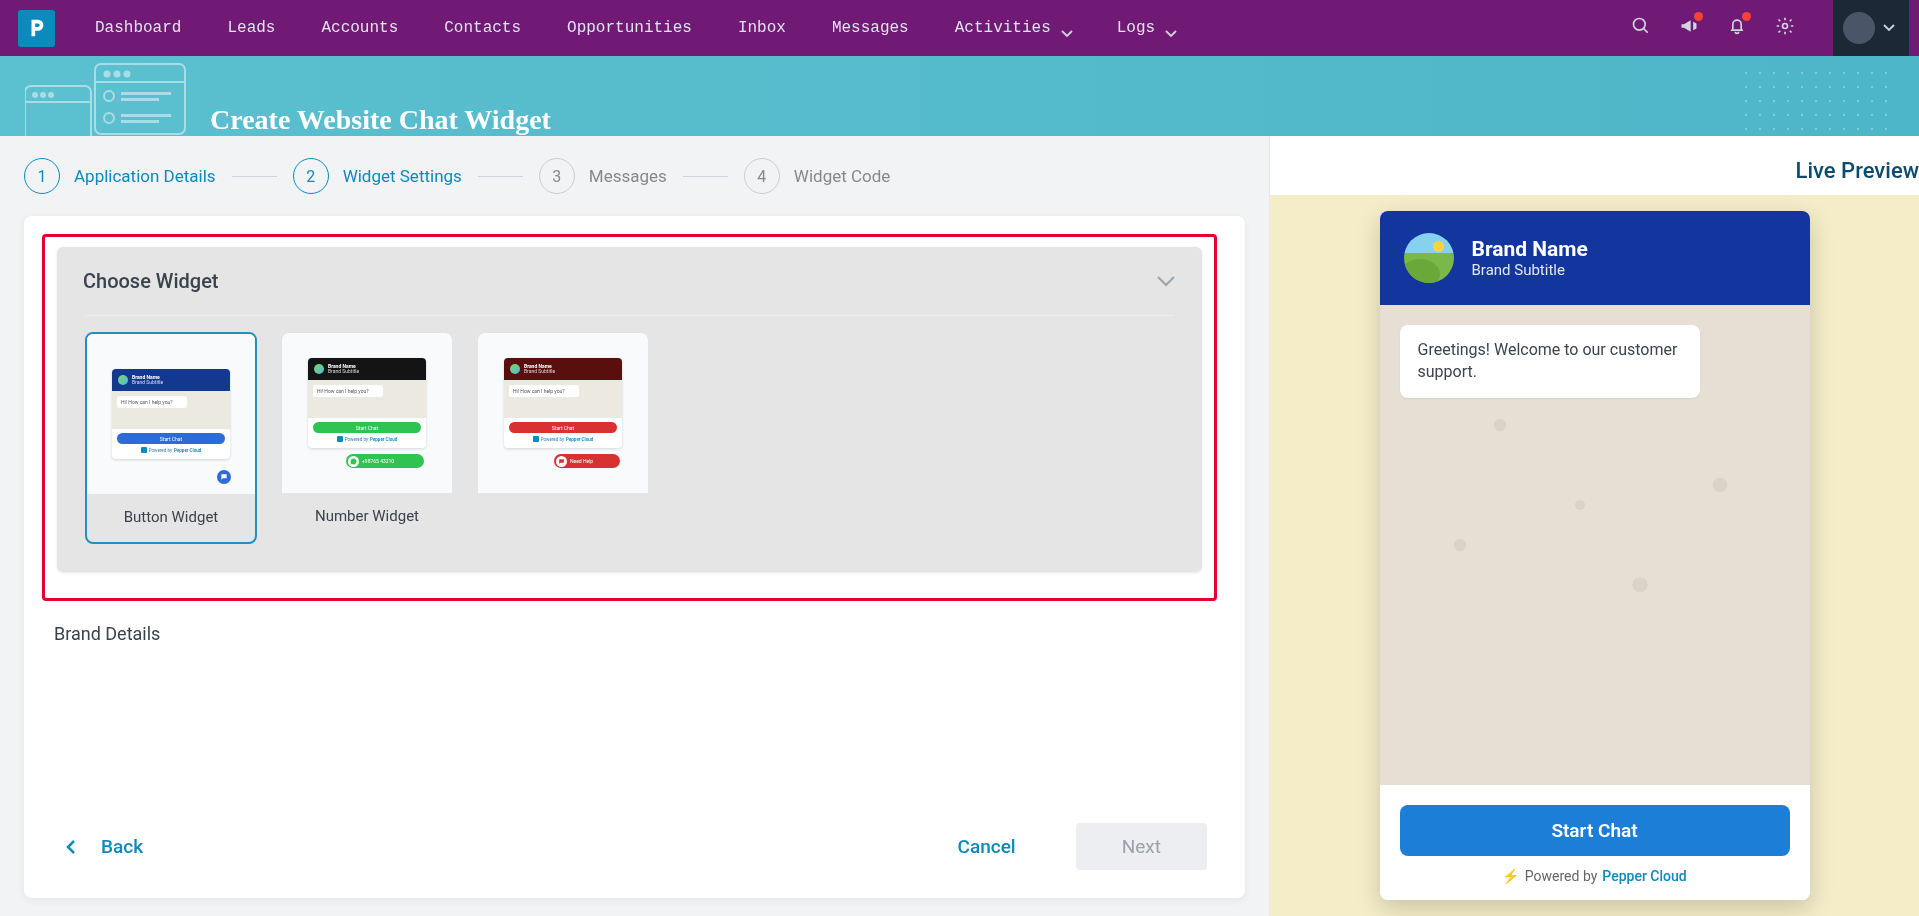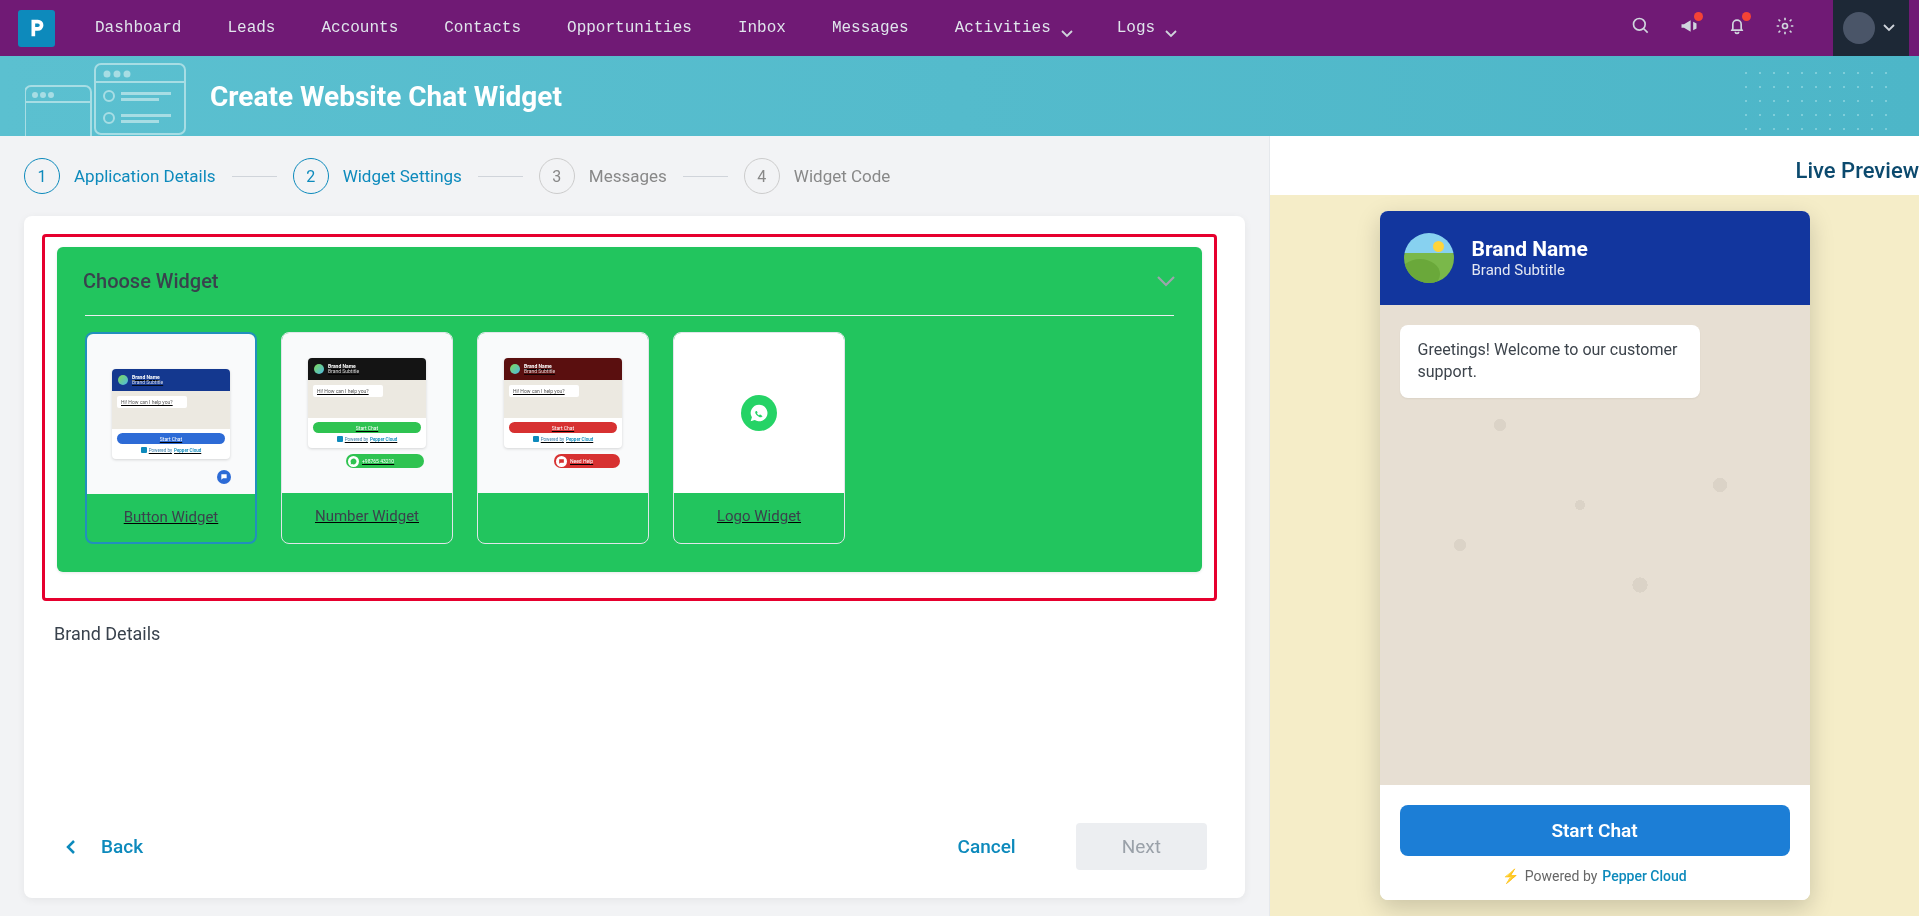--- a/index.html
+++ b/index.html
@@ -12,21 +12,21 @@
     .nav-item { color: #e0e5ec; font-size: 16px; cursor: pointer; display: flex; align-items: center; gap: 10px; }
     .chev-down { width: 10px; height: 6px; display: inline-block; }
     .chev-down svg { vertical-align: middle; }
     .nav-right { display: flex; align-items: center; gap: 28px; }
     .icon-btn { color: #d0d6de; cursor: pointer; position: relative; }
     .badge { position: absolute; top: -4px; right: -4px; width: 9px; height: 9px; background: #f44336; border-radius: 50%; }
     .avatar-wrap { background: #1d2836; height: 56px; display: flex; align-items: center; padding: 0 14px 0 10px; margin-left: 10px; gap: 8px; }
     .avatar-circ { width: 32px; height: 32px; background: #4a5568; border-radius: 50%; }
     
     
-    .banner { background: linear-gradient(to right, #5bc0d0, #4db6c8); height: 80px; display: flex; align-items: center; padding-left: 210px; position: relative; overflow: hidden; }
+    .banner { background: linear-gradient(to right, #5bc0d0, #4db6c8); height: 80px; display: flex; align-items: flex-end; padding-left: 210px; position: relative; overflow: hidden; font-family: Liberation Serif, serif; }
     .banner-title { color: #fff; font-size: 28px; font-weight: 700; }
     .banner-deco { position: absolute; left: 25px; top: 6px; }
     .banner-dots { position: absolute; right: 20px; top: 10px; width: 160px; height: 70px; background-image: radial-gradient(circle, #7ecdd9 1.5px, transparent 1.5px); background-size: 14px 14px; }
     
     
     .layout { display: flex; height: calc(100vh - 136px); }
     .left-panel { flex: 1; overflow: hidden; display: flex; flex-direction: column; }
     .right-panel { width: 650px; background: #fff; display: flex; flex-direction: column; border-left: 1px solid #e5e8ec; }
     
     
@@ -39,27 +39,27 @@
     .step-conn { width: 45px; height: 1px; background: #d0d4da; margin: 0 16px; }
     
     
     .main-card { background: #fff; border-radius: 8px; margin: 0 24px 18px 24px; flex: 1; padding: 18px 18px 22px 18px; position: relative; box-shadow: 0 2px 8px rgba(0,0,0,.06); display: flex; flex-direction: column; overflow: hidden; }
     .scroll-area { flex: 1; overflow-y: auto; padding-right: 10px; }
     .scroll-area::-webkit-scrollbar { width: 8px; }
     .scroll-area::-webkit-scrollbar-thumb { background: #cfd2d7; border-radius: 4px; }
     
     .highlight-box { border: 3.5px solid #e6002e; border-radius: 4px; padding: 10px 12px 26px 12px; }
     
-    .section { background: #22c55e; border-radius: 6px; box-shadow: 0 1px 3px rgba(20,30,50,.10); }
+    .section { background: #e5e5e5; border-radius: 6px; box-shadow: 0 1px 3px rgba(20,30,50,.10); }
     .section-head { display: flex; justify-content: space-between; align-items: center; padding: 22px 26px; }
     .section-title { font-size: 20px; color: #39424d; font-weight: 500; }
     .section-chev { color: #9da4ac; }
     .divider { height: 1px; background: #eceef1; margin: 0 28px; }
     
-    .widget-grid { display: flex; gap: 24px; padding: 16px 28px 28px 28px; text-decoration: underline; }
+    .widget-grid { display: flex; gap: 24px; padding: 16px 28px 28px 28px; }
     .widget-opt { width: 172px; border: 1px solid #e1e5ea; border-radius: 8px; cursor: pointer; overflow: hidden; }
     .widget-opt.selected { border: 2px solid #228fbd; }
     .widget-thumb { height: 160px; background: #f9fafb; display: flex; align-items: center; justify-content: center; position: relative; }
     .widget-name { text-align: center; padding: 14px 8px 16px; font-size: 15px; color: #3a424c; }
     
     
     .mini { width: 118px; background: #fff; border-radius: 4px; box-shadow: 0 1px 3px rgba(0,0,0,.15); overflow: hidden; }
     .mini-head { height: 22px; display: flex; align-items: center; padding: 0 6px; gap: 4px; }
     .mini-head-blue { background: #14388f; }
     .mini-head-black { background: #141414; }
@@ -350,30 +350,20 @@
                           <svg width="7" height="7" viewBox="0 0 24 24">
                             <path fill="#d73131" d="M4 4h16v12H9l-5 4V4z"></path>
                           </svg>
                         </div>
                       <div class="mini-num-txt">Need Help</div>
                     </div>
                   </div>
                 </div>
               </div>
 
-              <div class="widget-opt">
-                <div class="widget-thumb" style="background:#fff">
-                  <div class="wa-big">
-                    <svg width="20" height="20" viewBox="0 0 24 24">
-                        <path fill="#fff" d="M12 2a10 10 0 0 0-8.5 15.2L2 22l4.9-1.5A10 10 0 1 0 12 2zm4.3 13.6c-.3.8-1.5 1.5-2.1 1.5-1.2.1-2.2-.5-3.7-1.5s-2.7-2.6-2.9-3.5c-.5-1.5.4-2.3.9-2.5.3-.1.6-.1.8.1l.9 1.4c.1.2.1.4-.1.6l-.4.5c-.1.2-.1.3 0 .5.5.8 1.1 1.4 2 2 .2.1.4.1.5-.1l.6-.6c.2-.2.4-.2.6-.1l1.6.8c.2.1.3.3.3.5 0 .1 0 .3 0 .4z"></path>
-                      </svg>
-                  </div>
-                </div>
-                <div class="widget-name">Logo Widget</div>
-              </div>
 
             </div>
           </div>
         </div>
         <div style="padding:22px 12px 0;color:#39424d;font-size:18px">Brand Details</div>
       </div>
 
       <div class="card-foot">
         <div class="btn-back">
           <svg width="10" height="16" viewBox="0 0 10 16">

